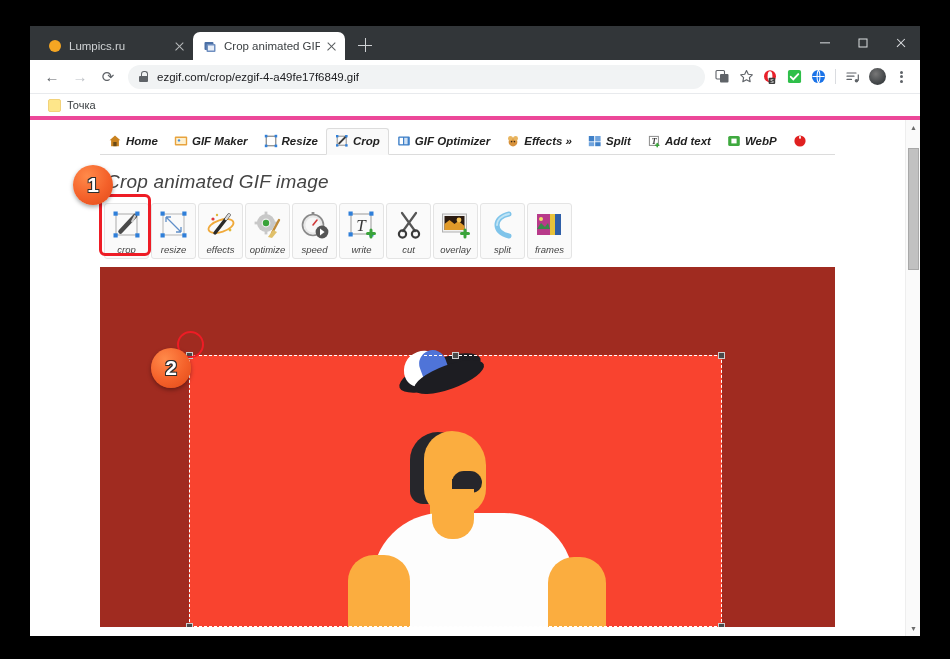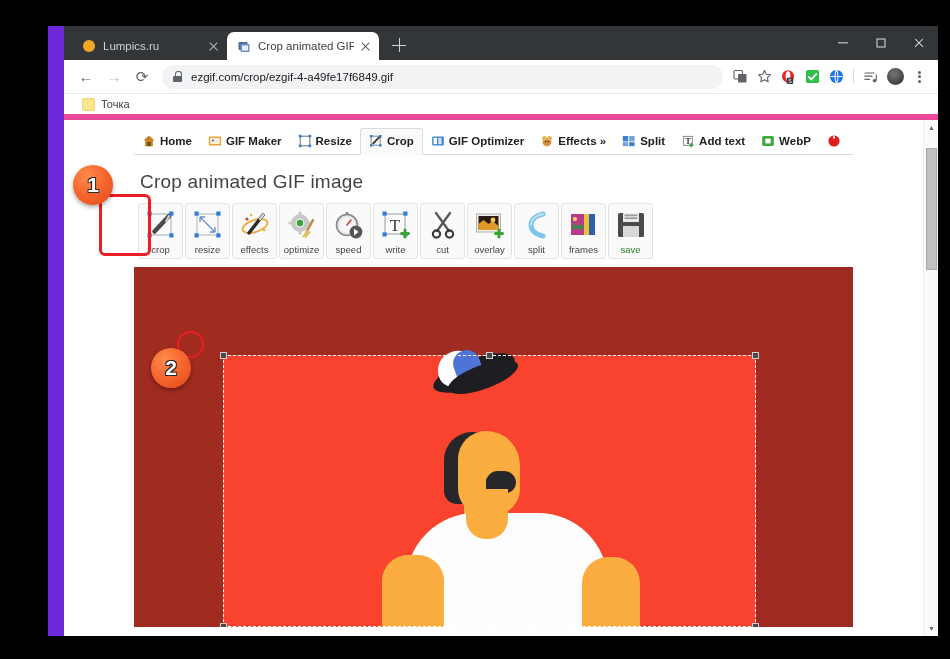--- a/index.html
+++ b/index.html
@@ -6,25 +6,24 @@
   html, body {
     width: 950px; height: 659px;
     background: #000;
     font-family: "Liberation Sans", sans-serif;
     overflow: hidden;
   }
   #screen { position: relative; width: 950px; height: 659px; background: #000; }
 
   
   .browser {
-    position: absolute; left: 48px; top: 26px;
+    position: absolute; left: 30px; top: 26px;
     width: 890px; height: 610px;
     background: #6d28d9;
     overflow: hidden;
-    padding-left: 16px;
   }
 
   
   .tabstrip {
     position: relative; height: 34px; background: #323639;
     display: flex; align-items: flex-end;
     padding-left: 8px;
   }
   .tab {
     position: relative;
@@ -108,21 +107,21 @@
   .kebab span {
     position: absolute; left: 8.5px; width: 3px; height: 3px; border-radius: 50%; background: #5f6368;
   }
   .kebab span:nth-child(1){ top: 4px; }
   .kebab span:nth-child(2){ top: 8.5px; }
   .kebab span:nth-child(3){ top: 13px; }
 
   
   .bookmarks {
     height: 26px; background: #fff; display: flex; align-items: center;
-    padding-left: 12px; border-bottom: 6px solid #ec4899; text-align: center;
+    padding-left: 12px; border-bottom: 4px solid #ec4899; text-align: center;
   }
   .bm { display: flex; align-items: center; font-size: 11px; color: #3c4043; padding: 2px 6px; }
   .bm-ico { width: 13px; height: 13px; background: #fde68a; border: 1px solid #f2d27a;
             border-radius: 2px; margin-right: 6px; }
 
   
   .viewport {
     position: relative; height: 516px; background: #fff; overflow: hidden;
   }
   .page-scroll-area { position: absolute; inset: 0 15px 0 0; overflow: hidden; background:#fff; }
@@ -132,20 +131,21 @@
     position: absolute; top: 0; bottom: 0; width: 70px;
     background-image: radial-gradient(#e9eaec 0.7px, transparent 0.7px);
     background-size: 4px 4px;
   }
   .page-bg-left { left: 0; }
   .page-bg-right { right: 0; }
 
   .content {
     position: absolute; left: 70px; right: 70px; top: 0; bottom: 0;
     background: #fff;
+    font-style: italic;
   }
 
   
   .eznav {
     display: flex; align-items: center; gap: 0;
     padding: 8px 0 0 0; border-bottom: 1px solid #dcdcdc;
     font-size: 11.5px; color: #222; font-weight: bold;
   }
   .eznav-item {
     display: flex; align-items: center; gap: 4px;
@@ -619,32 +619,20 @@
                   <rect x="18" y="5" width="9" height="21" fill="#2f5fa8"></rect>
                   <rect x="12" y="5" width="9" height="21" fill="#e8c23a"></rect>
                   <rect x="3" y="5" width="13" height="21" fill="#b83a8a"></rect>
                   <path d="M3 20l4-6 4 4 3-4 2 6z" fill="#3a8a4a"></path>
                   <circle cx="7" cy="10" r="2" fill="#f0e06a"></circle>
                 </svg>
               </span>
               <span class="tool-label">frames</span>
             </div>
 
-            <div class="tool">
-              <span class="tool-ico">
-                <svg width="32" height="32" viewBox="0 0 32 32">
-                  <rect x="3" y="4" width="26" height="24" rx="1.6" fill="#4a4a4a"></rect>
-                  <rect x="8" y="4" width="16" height="9" fill="#e8e8e8"></rect>
-                  <rect x="9.6" y="5.6" width="12.8" height="1.6" fill="#9a9a9a"></rect>
-                  <rect x="9.6" y="8.4" width="12.8" height="1.6" fill="#9a9a9a"></rect>
-                  <rect x="8" y="17" width="16" height="11" fill="#d8d8d8"></rect>
-                </svg>
-              </span>
-              <span class="tool-label save">save</span>
-            </div>
           </div>
 
           <div class="imgwrap">
             <div class="gif">
 
               <div class="gif-bright" style="left:89px; top:88px; width:533px; height:272px;"></div>
 
               <div class="hat-brim" style="left:297px; top:92px; width:86px; height:28px; border-radius:50%; transform:rotate(-20deg);"></div>
               <div class="hat-crown-w" style="left:303px; top:84px; width:40px; height:34px; border-radius:22px 22px 16px 16px; transform:rotate(-20deg);"></div>
               <div class="hat-crown-b" style="left:320px; top:83px; width:27px; height:32px; border-radius:20px 20px 12px 12px; transform:rotate(-20deg);"></div>

